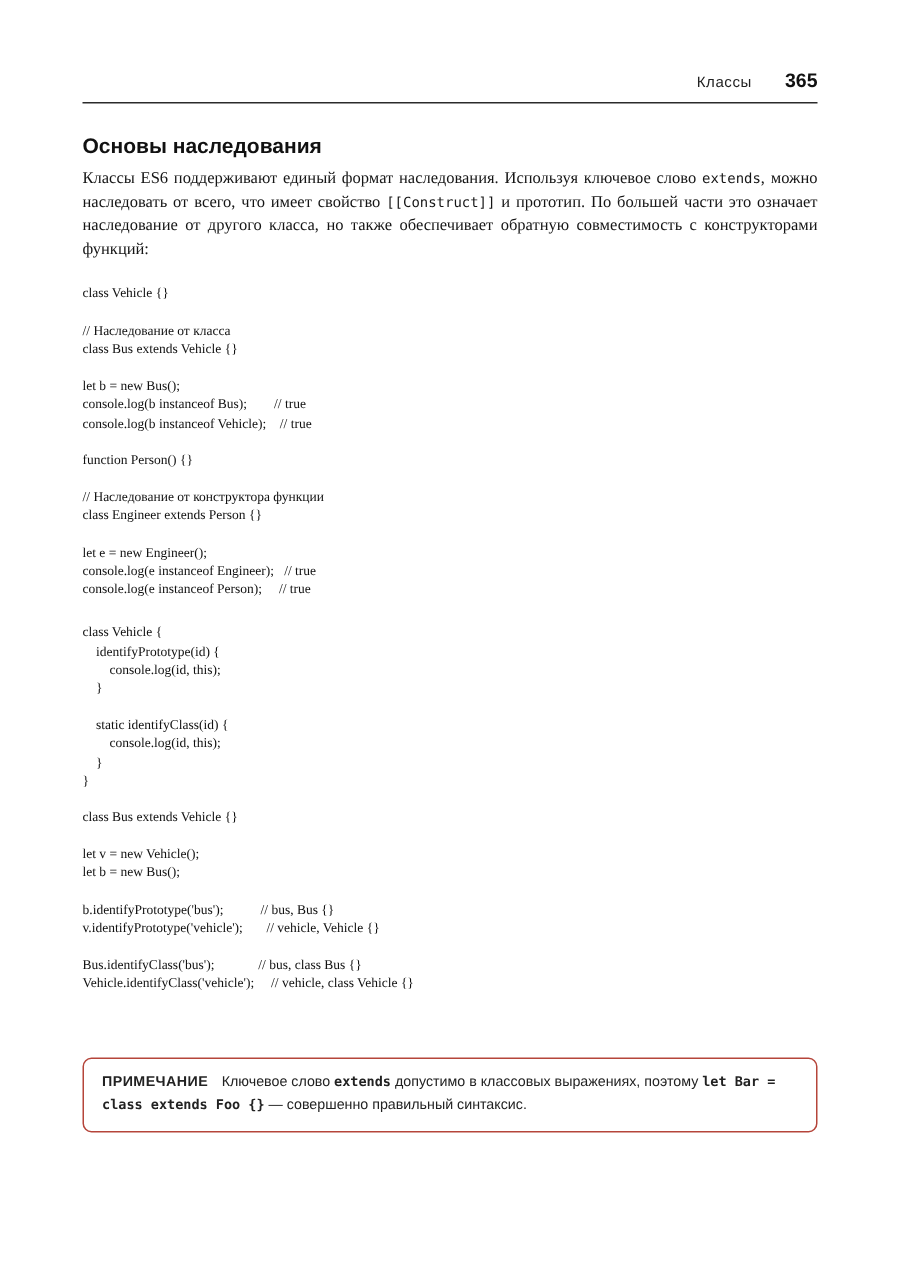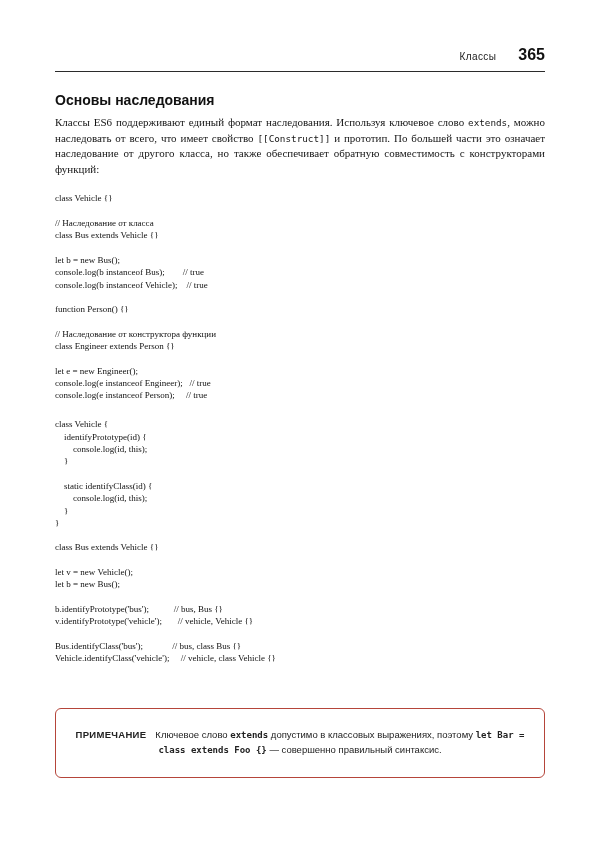--- a/index.html
+++ b/index.html
@@ -15,21 +15,21 @@
     display: flex; justify-content: flex-end; align-items: baseline; gap: 22px;
     padding-bottom: 7px;
     border-bottom: 1px solid var(--rule, #2b2b2b);
   }
   .chapter {
     font-family: "Liberation Sans", sans-serif;
     font-size: 10px; letter-spacing: 0.4px; color: #222; text-align: right;
   }
   .pageno {
     font-family: "Liberation Sans", sans-serif;
-    font-size: 16px; font-weight: bold; color: #111;
+    font-size: 13px; font-weight: bold; color: #111;
   }
 
   .section-heading {
     font-family: "Liberation Sans", sans-serif;
     font-size: 14px; font-weight: bold; color: #111;
     margin-top: 20px;
   }
 
   p.body {
     font-size: 11px; line-height: 1.42; text-align: justify;
@@ -43,24 +43,24 @@
   pre.code {
     font-family: Liberation Serif, serif;
     font-size: 9px; line-height: 12.3px;
     margin: 15px 0 17px 0; color: #111;
     white-space: pre;
   }
 
   .note {
     border: 1.5px solid var(--note_border, #b5453a);
     border-radius: 6px;
-    padding: 19px 12px;
+    padding: 9px 12px;
     margin-top: 44px;
     font-family: "Liberation Sans", sans-serif;
-    font-size: 9.5px; line-height: 1.55; color: #222; text-align: center;
+    font-size: 9.5px; line-height: 1.55; color: #222;
   }
   .note-label { font-weight: bold; letter-spacing: 0.3px; margin-right: 9px; }
   .note .seg-code {
     font-family: "DejaVu Sans Mono", monospace;
     font-size: 9px; font-weight: bold;
   }
 </style>
 </head>
 <body>
 

